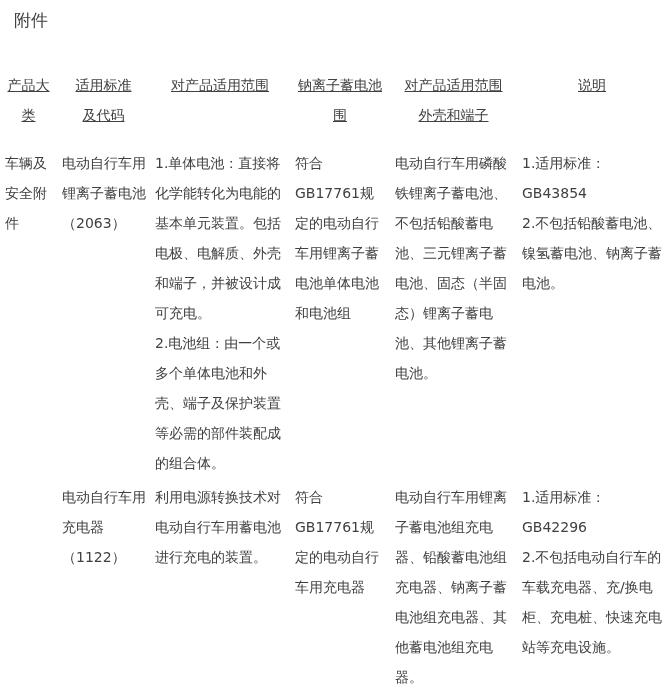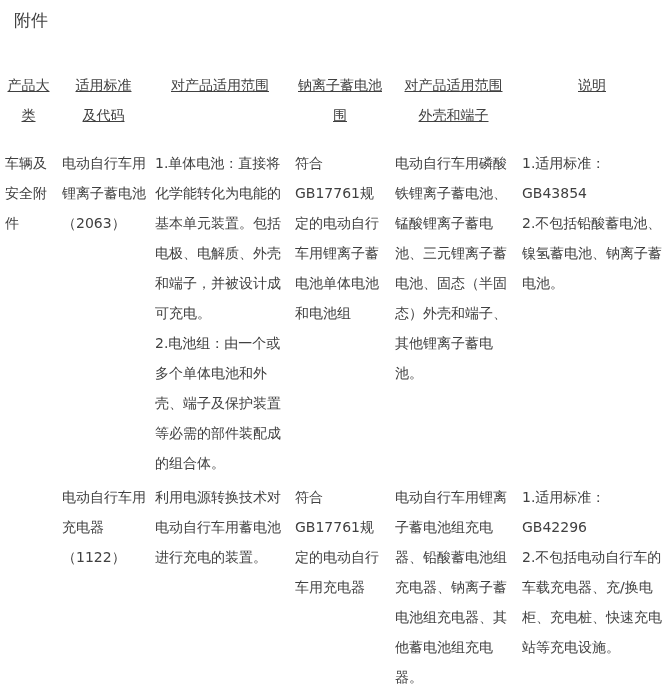--- a/index.html
+++ b/index.html
@@ -96,21 +96,21 @@
         <th>说明</th>
       </tr>
     </thead>
     <tbody>
       <tr class="row-battery">
         <td>车辆及安全附件</td>
         <td>电动自行车用锂离子蓄电池（2063）</td>
         <td>1.单体电池：直接将化学能转化为电能的基本单元装置。包括电极、电解质、外壳和端子，并被设计成可充电。
 2.电池组：由一个或多个单体电池和外壳、端子及保护装置等必需的部件装配成的组合体。</td>
         <td>符合GB17761规定的电动自行车用锂离子蓄电池单体电池和电池组</td>
-        <td>电动自行车用磷酸铁锂离子蓄电池、锰酸锂离子蓄电池、三元锂离子蓄电池、固态（半固态）外壳和端子、其他锂离子蓄电池。</td>
+        <td>电动自行车用磷酸铁锂离子蓄电池、不包括铅酸蓄电池、三元锂离子蓄电池、固态（半固态）锂离子蓄电池、其他锂离子蓄电池。</td>
         <td>1.适用标准：
 GB43854
 2.不包括铅酸蓄电池、镍氢蓄电池、钠离子蓄电池。</td>
       </tr>
       <tr class="row-charger">
         <td></td>
         <td>电动自行车用充电器（1122）</td>
         <td>利用电源转换技术对电动自行车用蓄电池进行充电的装置。</td>
         <td>符合GB17761规定的电动自行车用充电器</td>
         <td>电动自行车用锂离子蓄电池组充电器、铅酸蓄电池组充电器、钠离子蓄电池组充电器、其他蓄电池组充电器。</td>

